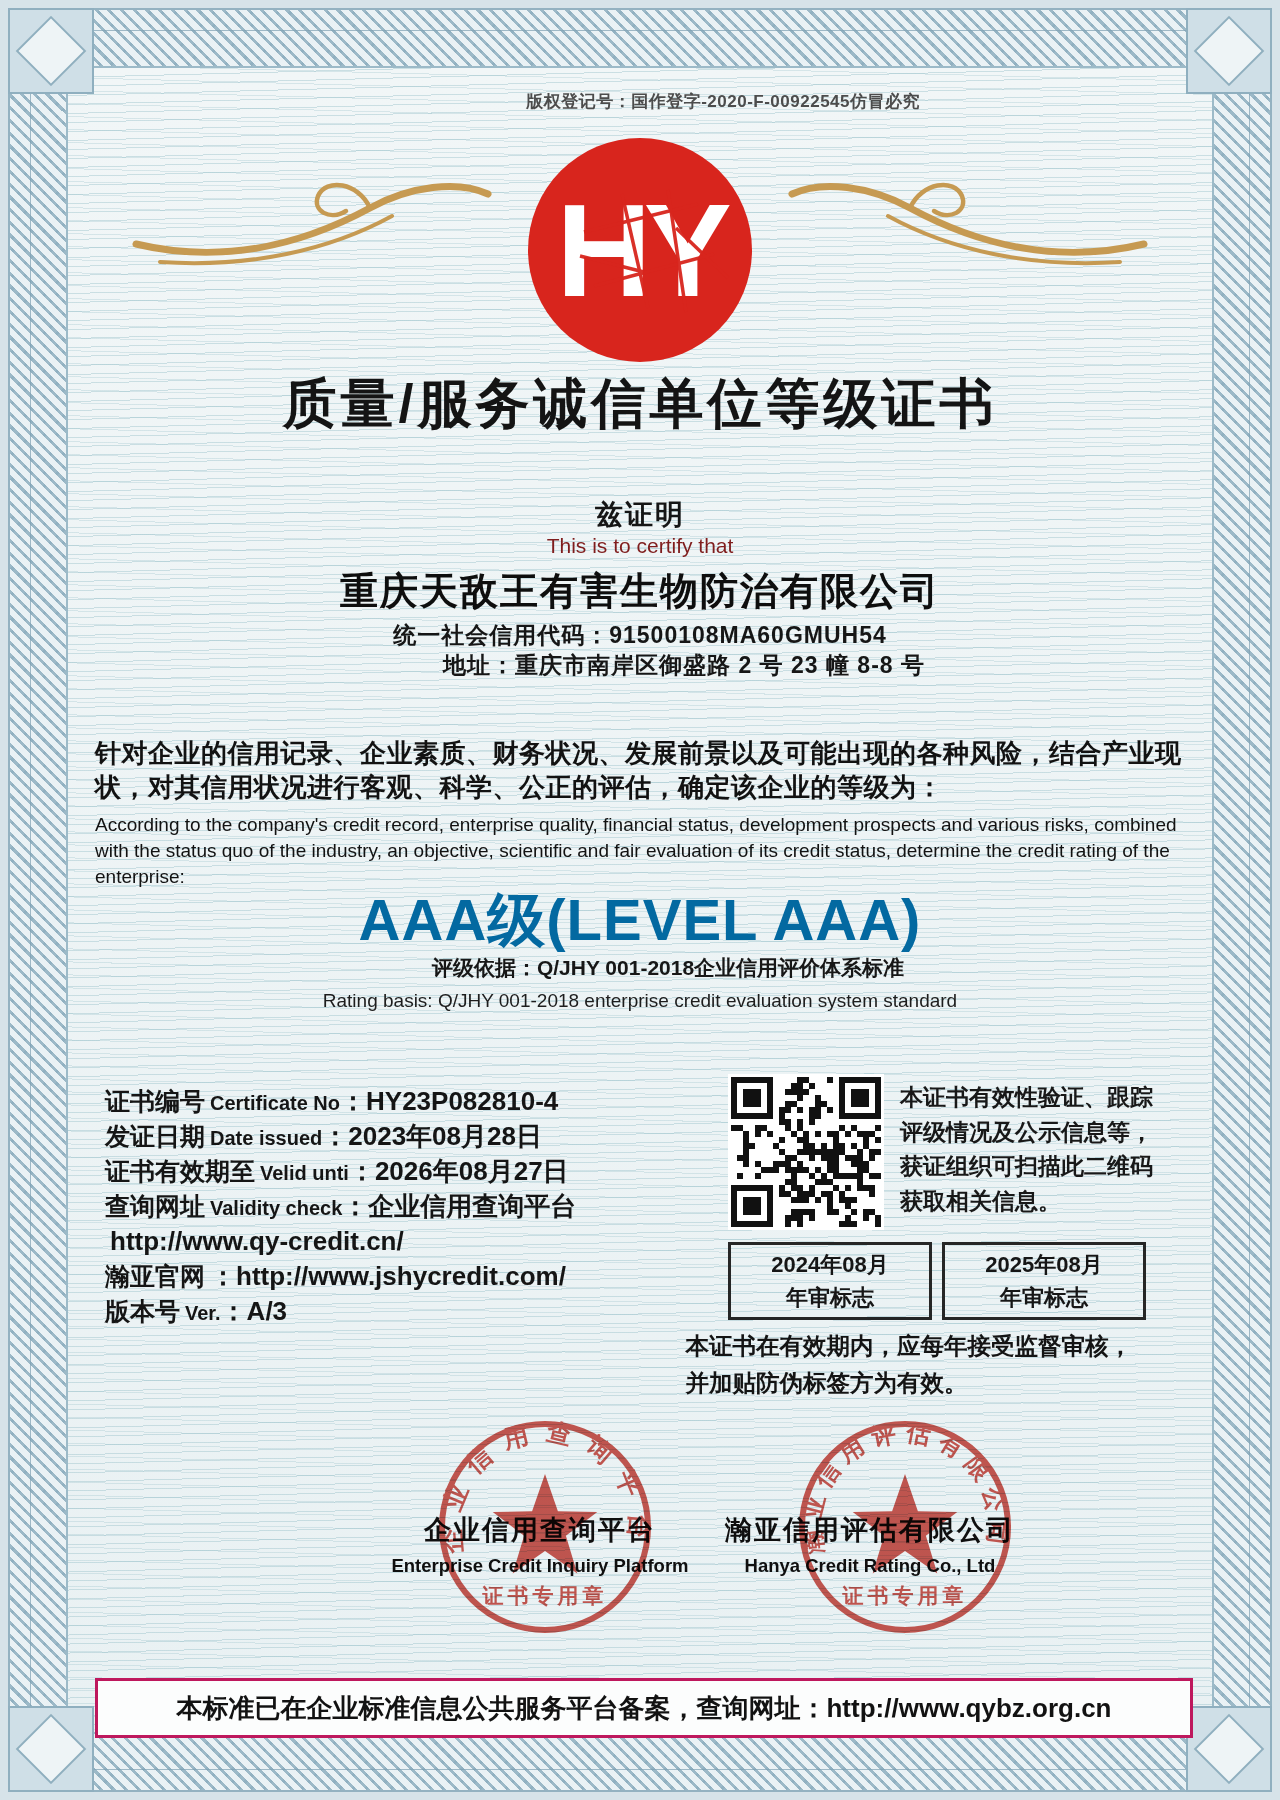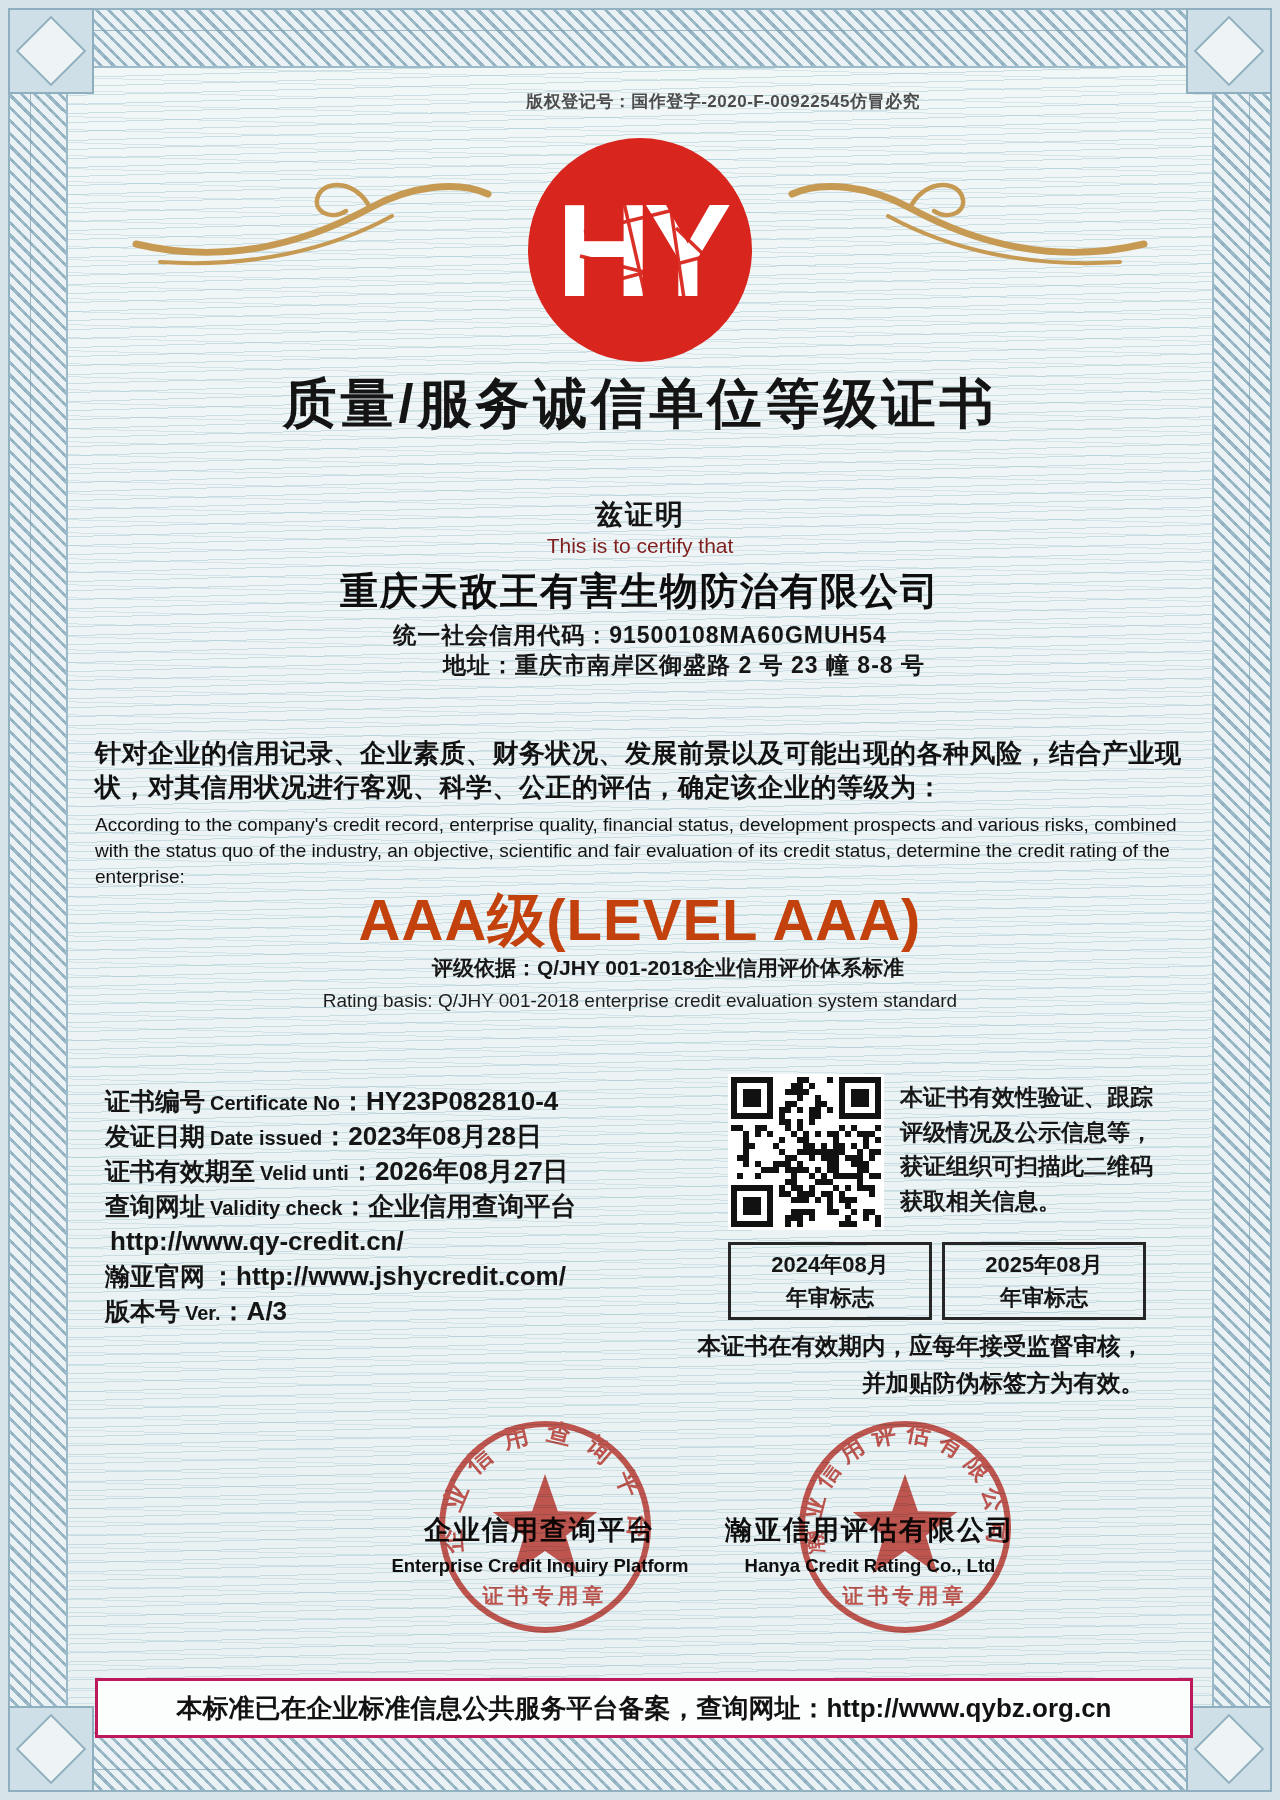--- a/index.html
+++ b/index.html
@@ -35,35 +35,35 @@
   .title-zh{top:368px;font-size:54px;font-weight:800;color:#141414;letter-spacing:4px;}
   .title-en{top:448px;font-size:21px;font-weight:600;color:#1d1d1d;}
   .certify-zh{top:496px;font-size:28px;font-weight:600;color:#151515;letter-spacing:2px;}
   .certify-en{top:534px;font-size:21px;font-weight:400;color:#7f1d1d;}
   .company-name{top:566px;font-size:38px;font-weight:800;color:#0e0e0e;letter-spacing:2px;}
   .credit-code{top:620px;font-size:23px;font-weight:700;color:#161616;letter-spacing:1px;}
   .address{top:650px;font-size:23px;font-weight:600;color:#161616;letter-spacing:1px;padding-left:44px;}
   .statement{left:95px;top:736px;width:1092px;color:#121212;}
   .statement .zh{margin:0 0 8px 0;font-size:26px;font-weight:600;line-height:34px;letter-spacing:.5px;}
   .statement .en{margin:0;font-size:19px;font-weight:500;line-height:26px;}
-  .rating-level{top:882px;font-size:58px;font-weight:900;color:#c2410c;letter-spacing:1px;}
+  .rating-level{top:882px;font-size:58px;font-weight:900;color:#0369a1;letter-spacing:1px;}
   .basis-zh{top:954px;font-size:21px;font-weight:600;color:#171717;padding-left:28px;}
   .basis-en{top:990px;font-size:19px;font-weight:400;color:#1d1d1d;}
 
   .details{left:105px;top:1086px;width:560px;}
   .d-row{line-height:31px;margin-bottom:1px;white-space:nowrap;color:#151515;}
   .d-zh{font-size:25px;font-weight:700;}
   .d-en{font-size:20px;font-weight:600;margin-left:5px;}
   .d-sep,.d-val{font-size:26px;font-weight:600;}
 
   .qr{left:728px;top:1074px;width:156px;height:156px;background:#fff;}
   .qr-text{left:900px;top:1080px;width:262px;font-size:23px;font-weight:600;line-height:34.5px;color:#181818;}
   .annual{top:1242px;width:198px;height:72px;border:3px solid #262626;display:flex;flex-direction:column;align-items:center;justify-content:center;gap:3px;font-size:22px;font-weight:600;color:#161616;}
   .annual.a1{left:728px;} .annual.a2{left:942px;}
-  .note{right:136px;top:1328px;text-align:right;font-size:23.5px;font-weight:600;line-height:37px;color:#141414;}
+  .note{right:148px;top:1328px;text-align:left;font-size:23.5px;font-weight:600;line-height:37px;color:#141414;}
 
   .issuer{top:1512px;width:460px;text-align:center;color:#0f0f0f;}
   .issuer.lft{left:310px;} .issuer.rgt{left:640px;}
   .issuer .nm-zh{font-size:27px;font-weight:800;letter-spacing:2px;}
   .issuer .nm-en{font-size:18.5px;font-weight:600;margin-top:7px;}
   .seal{position:absolute;z-index:4;width:230px;height:230px;opacity:.82;mix-blend-mode:multiply;}
   .seal.lft{left:430px;top:1412px;} .seal.rgt{left:790px;top:1412px;}
   .seal-ring{fill:none;stroke:#c5342b;stroke-width:6;}
   .seal-arc-text{fill:#c5342b;font-weight:700;}
   .seal-arc-text.wide{font-size:25px;letter-spacing:15px;}

